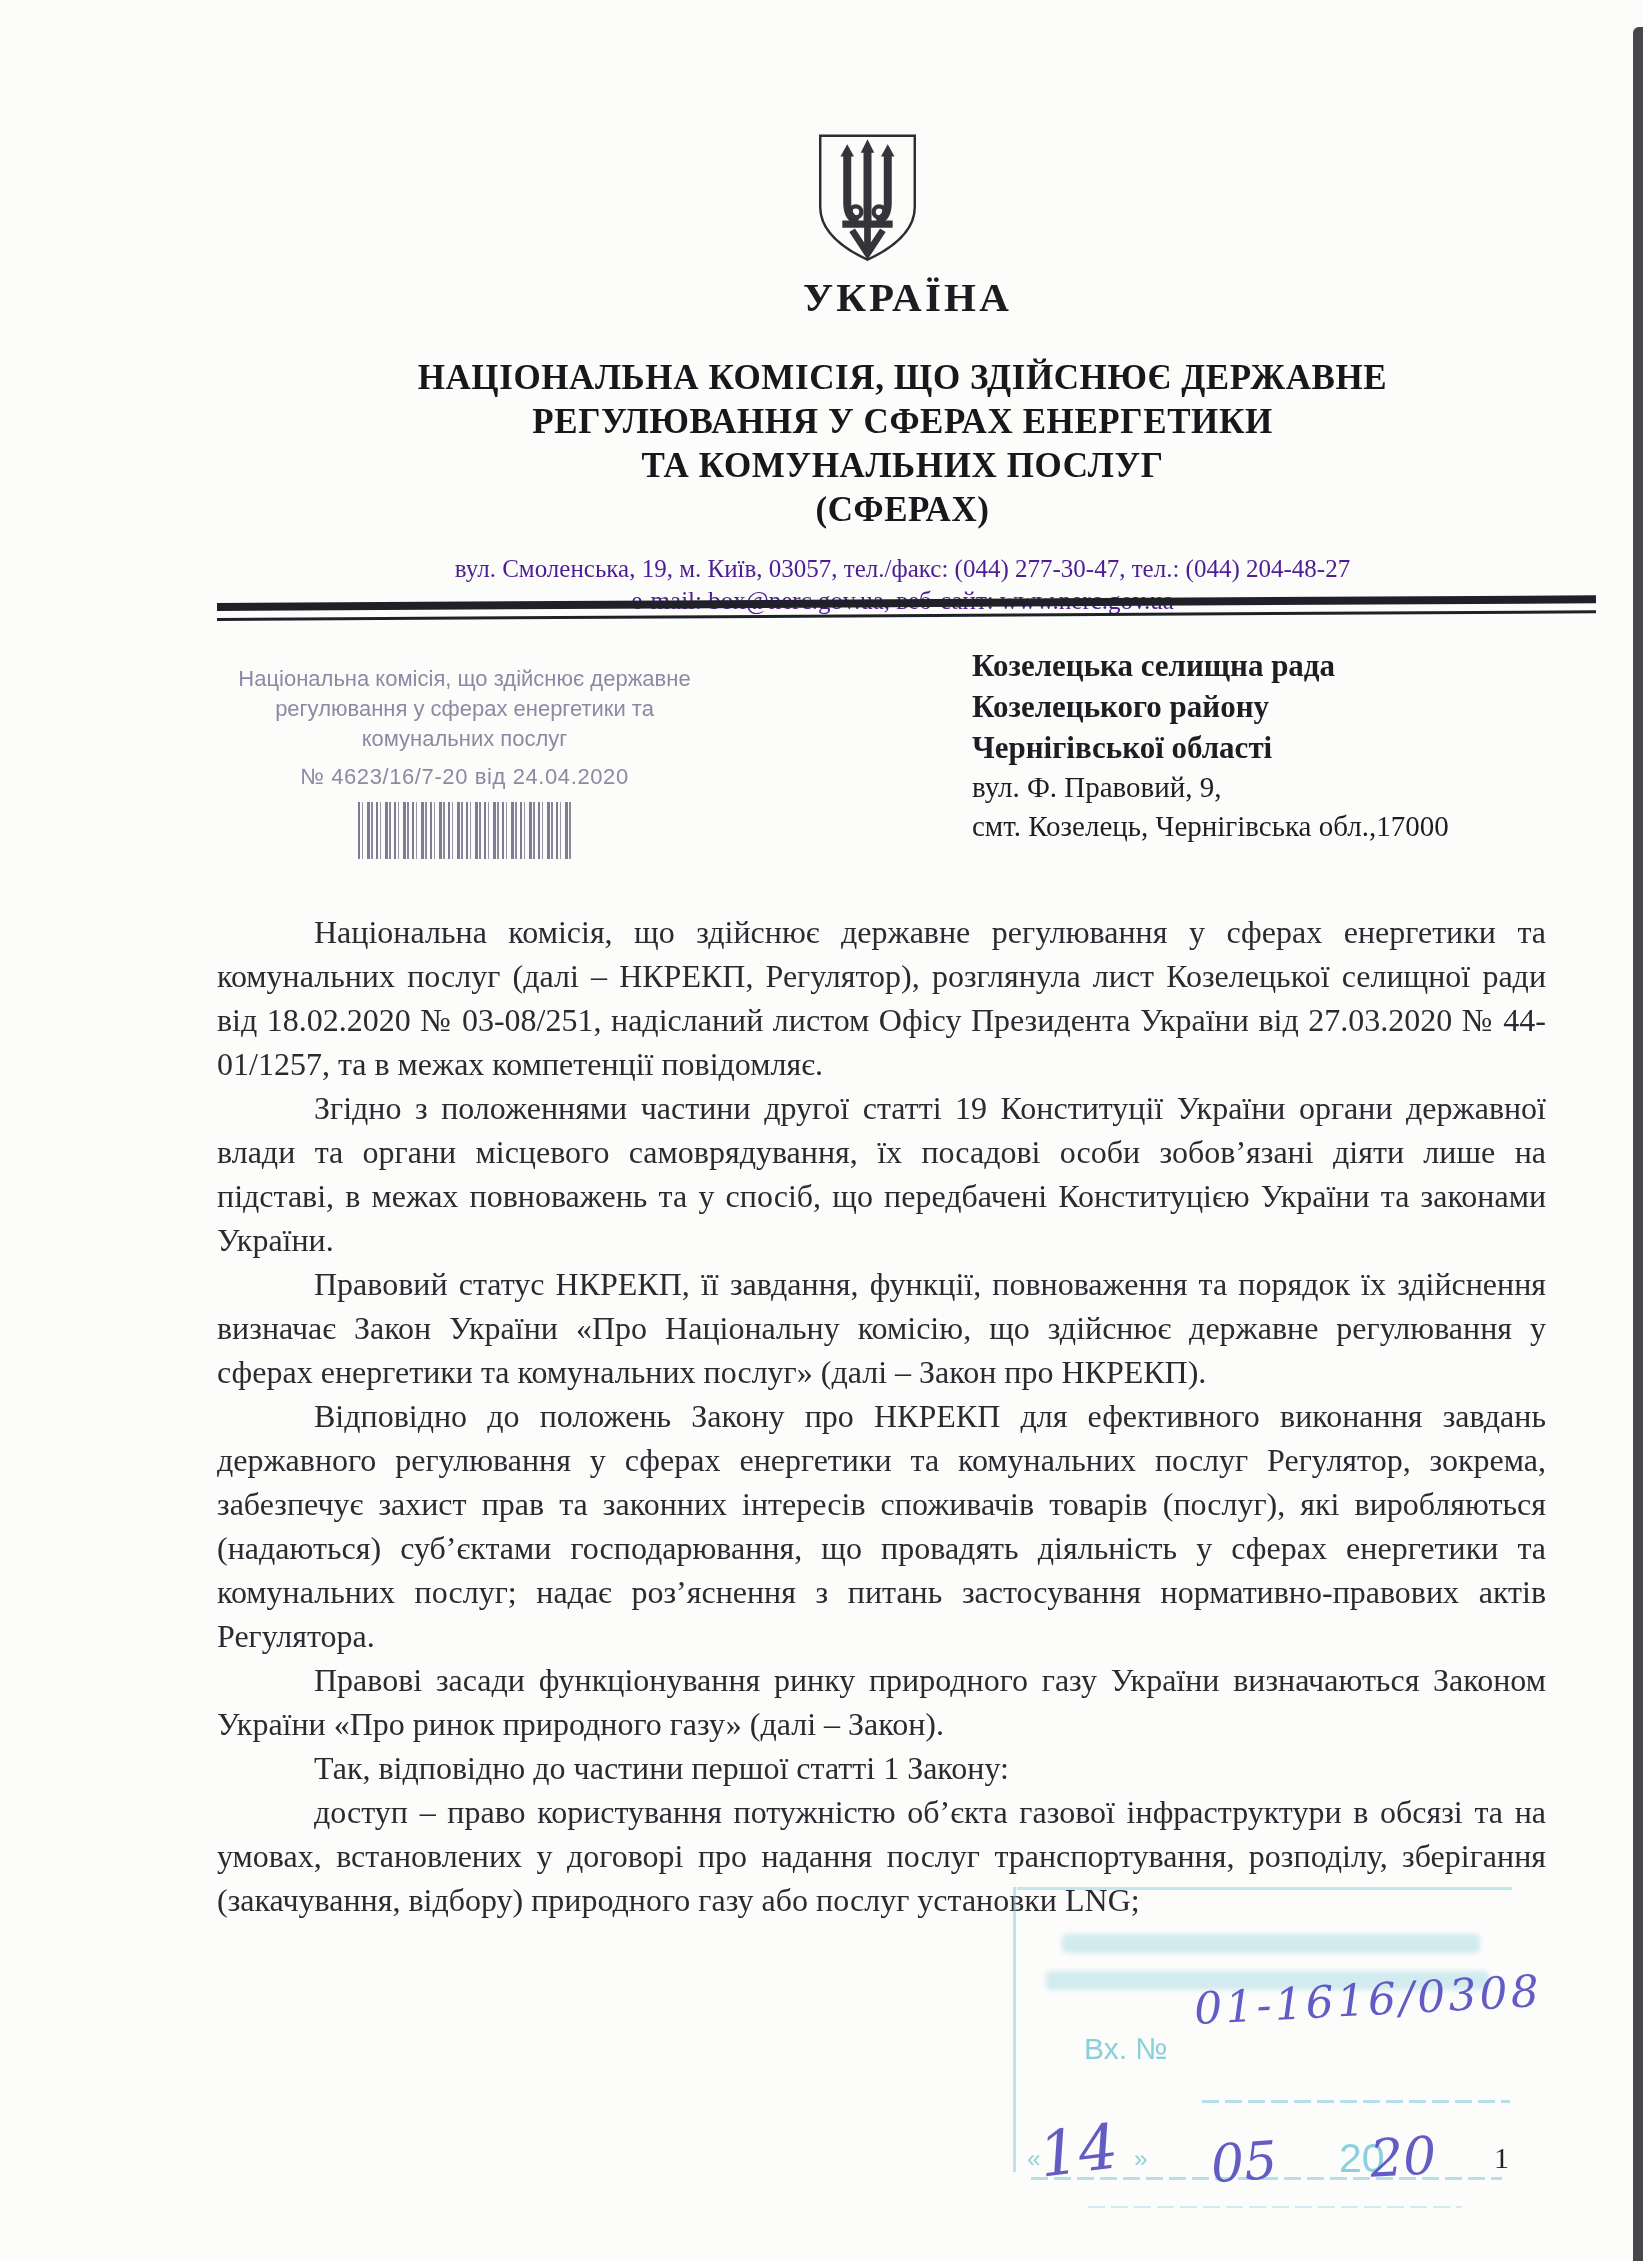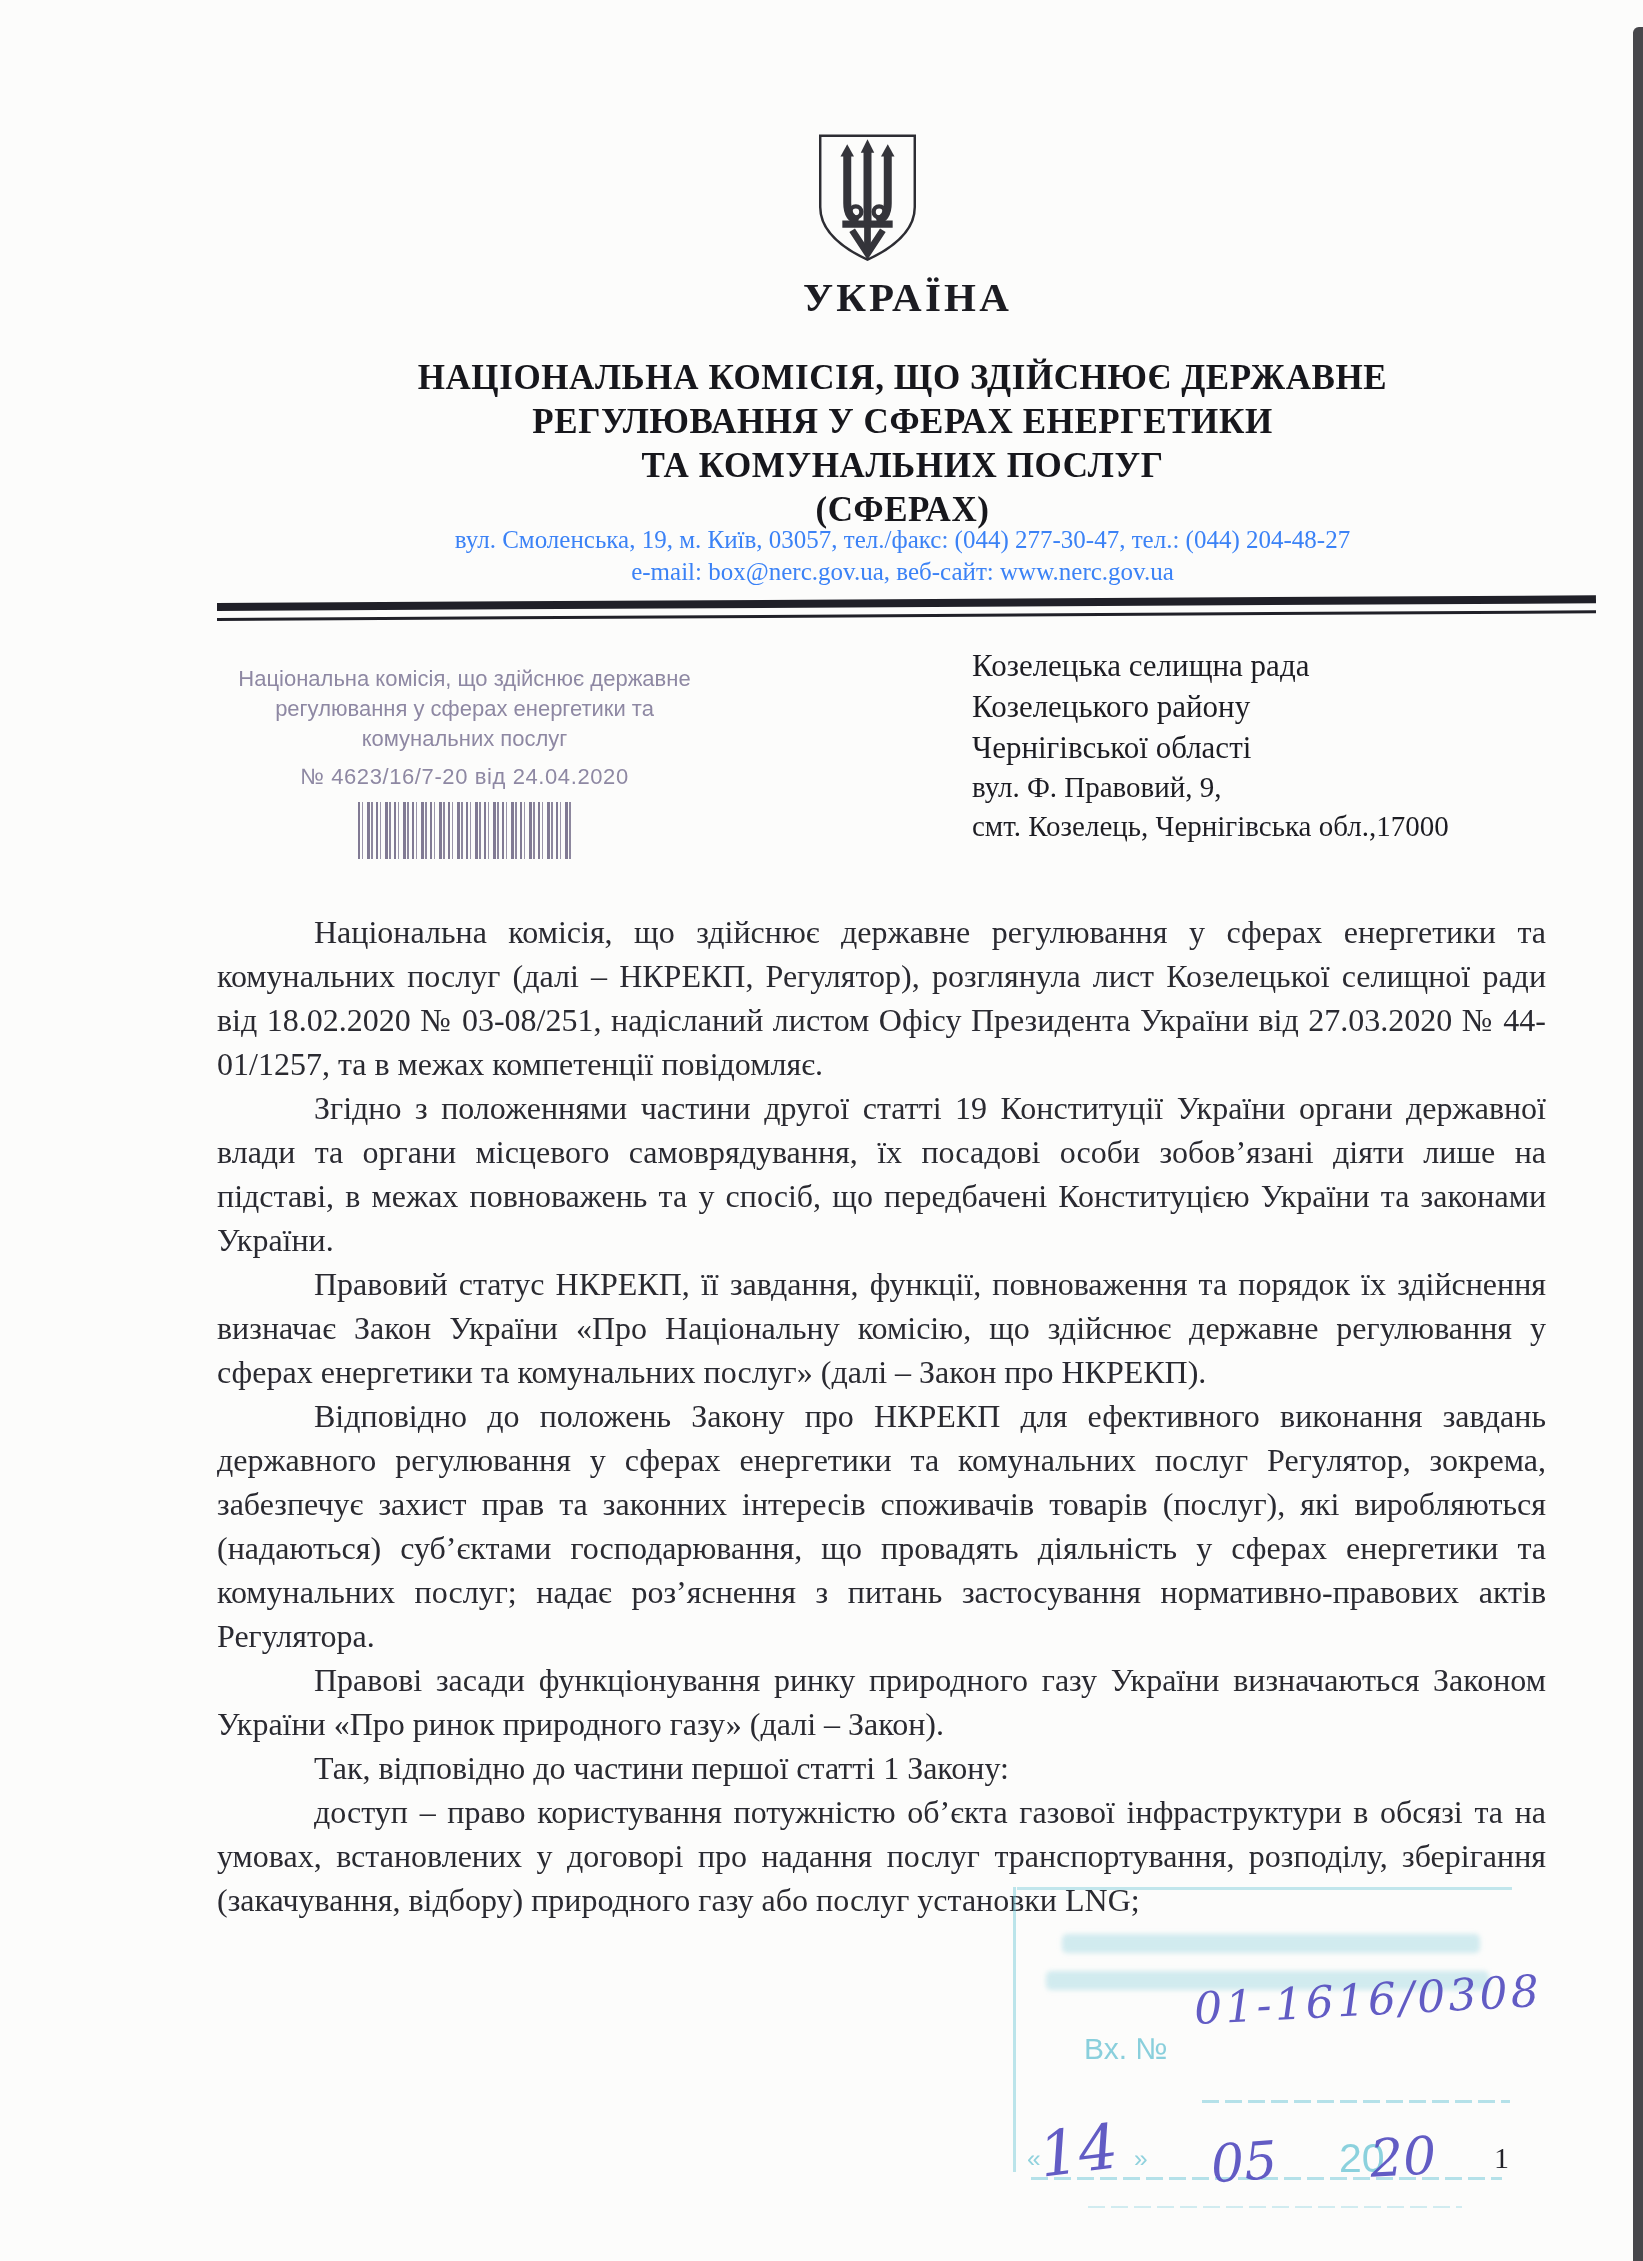--- a/index.html
+++ b/index.html
@@ -9,39 +9,39 @@
   }
   
   .scan-edge{position:absolute;left:1633px;top:27px;width:11px;height:2234px;background:#47474b;border-radius:5.8px 0 0 0;}
   
   .emblem{position:absolute;left:811px;top:132px;width:113px;height:132px;}
   .country{position:absolute;left:722px;top:273px;width:290px;text-align:right;
     font-weight:bold;font-size:41px;letter-spacing:3.2px;color:#1c1c22;}
   
   .org-title{position:absolute;left:271px;top:356px;width:1263px;text-align:center;
     font-weight:bold;font-size:35px;line-height:44px;letter-spacing:0.6px;color:#17171c;}
-  .org-address{position:absolute;left:245px;top:524px;width:1315px;text-align:center;
-    font-size:25px;line-height:32px;color:#3b82f6;}
+  .org-address{position:absolute;left:245px;top:553px;width:1315px;text-align:center;
+    font-size:25px;line-height:32px;color:#4c1d95;}
   .rule{position:absolute;left:217px;width:1379px;transform:rotate(-0.32deg);transform-origin:left center;background:#202028;}
   .rule-thick{top:603px;height:8.4px;}
   .rule-thin{top:618px;height:3.2px;}
   
   .reg-stamp{position:absolute;left:213px;top:664px;width:503px;text-align:center;
     font-family:"Liberation Sans","DejaVu Sans",sans-serif;color:#8e88a3;
     font-size:22px;line-height:30px;}
   .reg-stamp .num{margin-top:7.7px;font-size:22px;letter-spacing:0.6px;}
   .barcode{margin:10.3px auto 0;width:213px;height:57px;
     background:repeating-linear-gradient(90deg,
       rgba(122,115,142,.95) 0 1.9px, transparent 1.9px 3.9px,
       rgba(122,115,142,.75) 3.9px 5.2px, transparent 5.2px 9px,
       rgba(122,115,142,.95) 9px 12.2px, transparent 12.2px 13.5px,
       rgba(122,115,142,.85) 13.5px 15px, transparent 15px 18px);}
   
   .recipient{position:absolute;left:972px;top:645px;width:606px;color:#1d1d23;}
-  .recipient .b{font-weight:normal;font-size:31px;line-height:41px;}
+  .recipient .b{font-weight:bold;font-size:31px;line-height:41px;}
   .recipient .r{font-size:29px;line-height:39px;}
   
   .letter-body{position:absolute;left:217px;top:910px;width:1329px;
     font-size:32px;line-height:44px;text-align:justify;color:#2a2a31;}
   .letter-body p{margin:0;text-indent:97px;}
   .st-vline{position:absolute;left:1013px;top:1887px;width:2.6px;height:285px;background:rgba(122,203,218,.5);}
   .st-hline{position:absolute;left:1017px;top:1887px;width:495px;height:2.6px;background:rgba(122,203,218,.45);}
   .st-blur{position:absolute;height:19.3px;background:rgba(110,195,212,.30);filter:blur(2.6px);border-radius:5.2px;}
   .st-blur1{left:1062px;top:1934px;width:418px;}
   .st-blur2{left:1046px;top:1971px;width:443px;}

